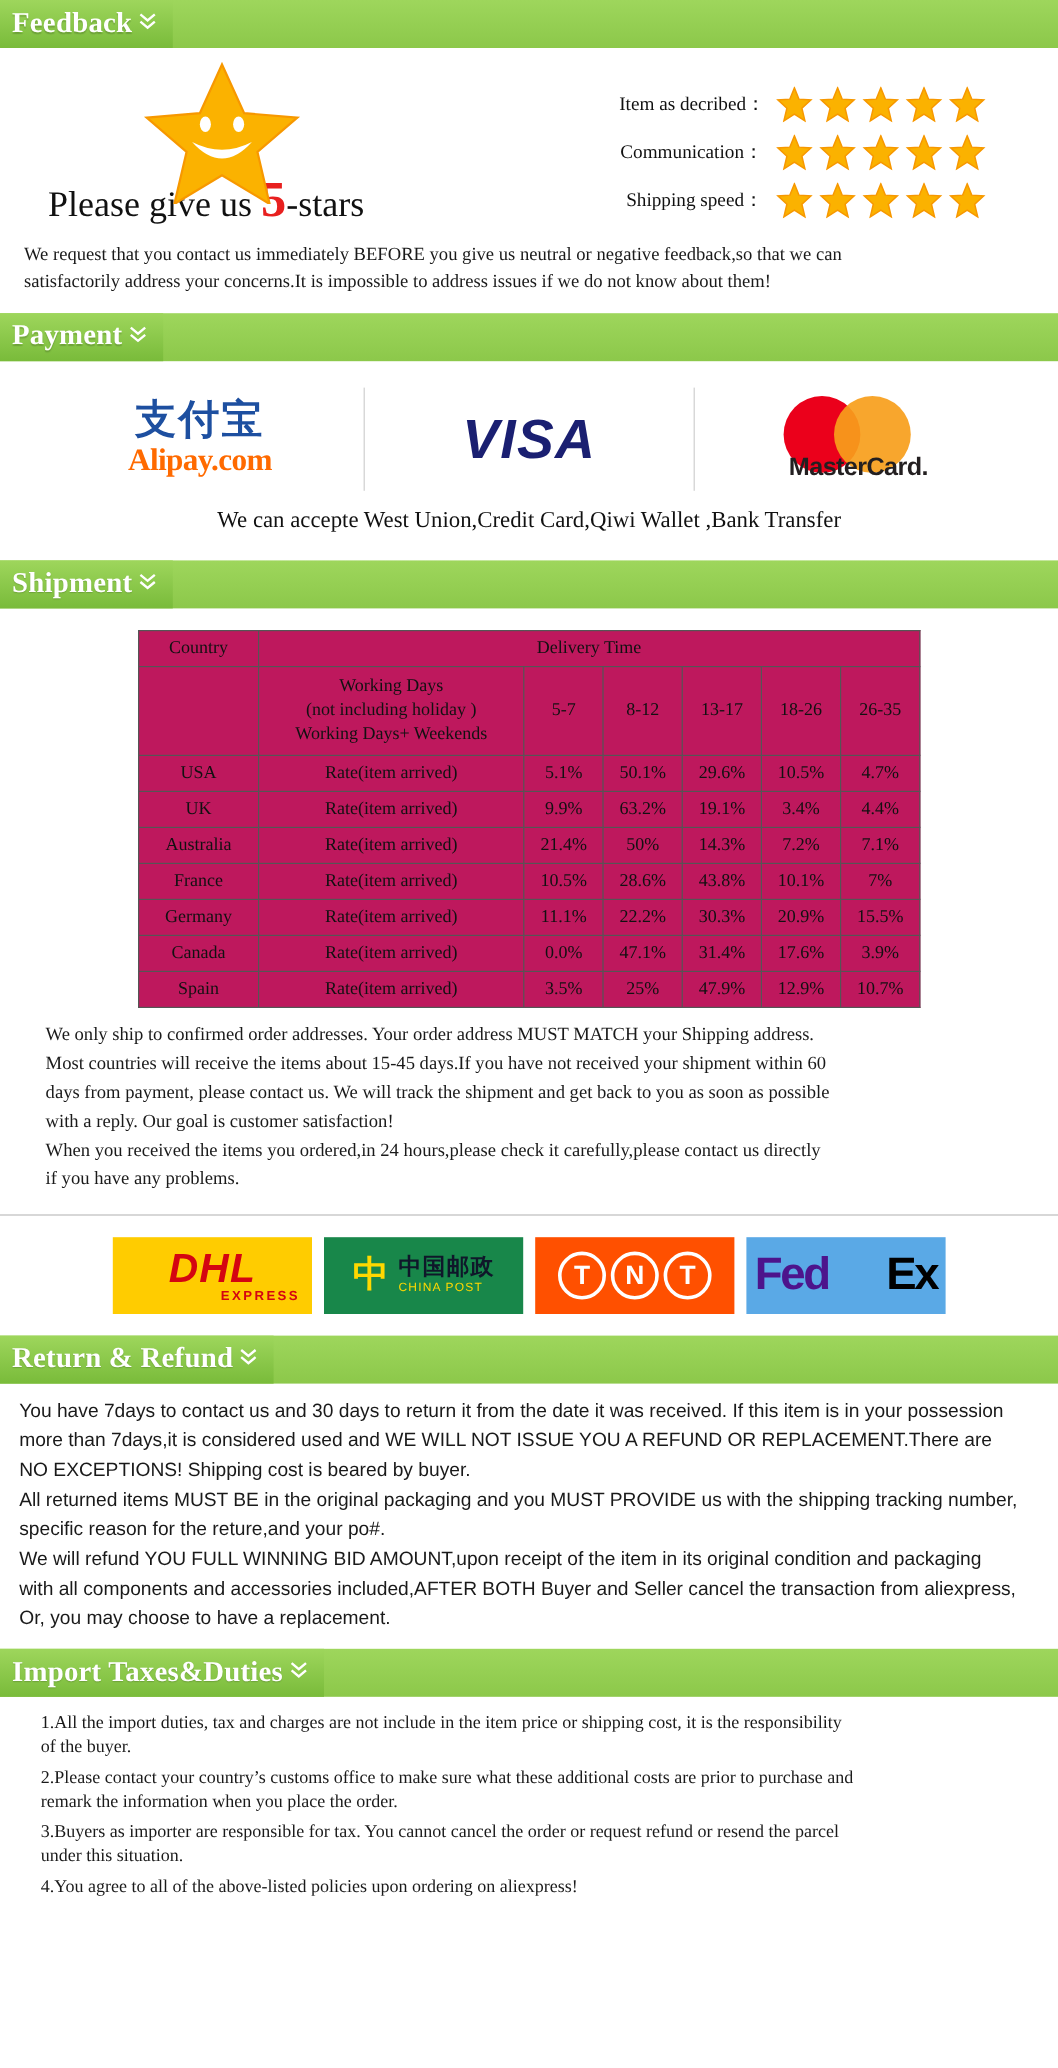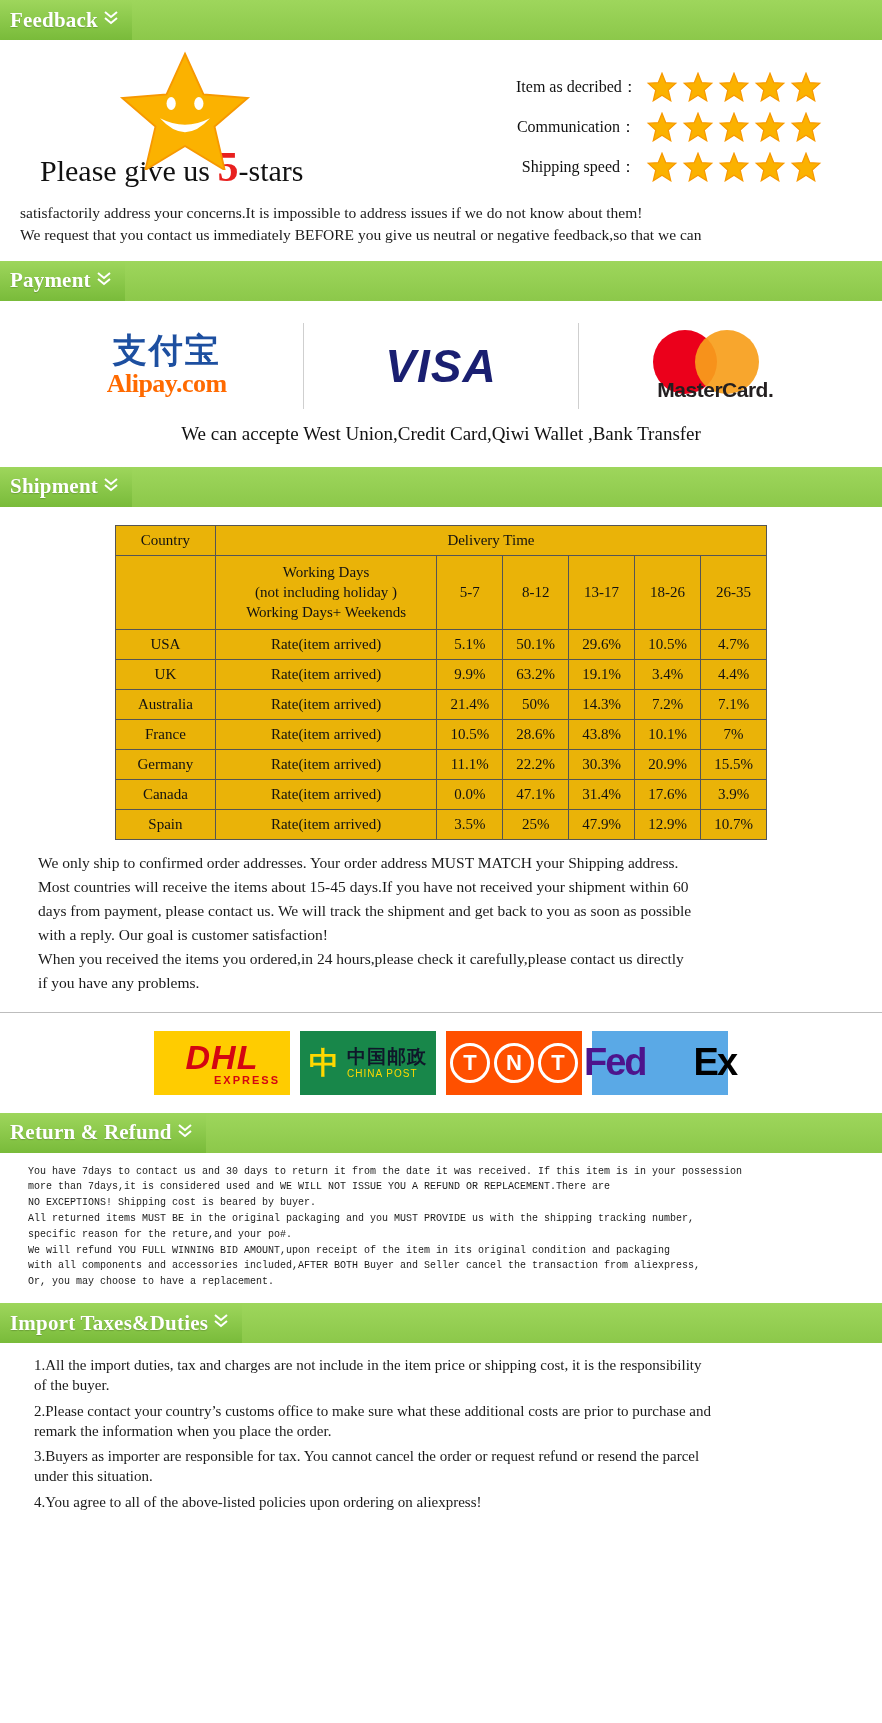--- a/index.html
+++ b/index.html
@@ -29,21 +29,21 @@
     background: #92d050;
     background: linear-gradient(to bottom, #9ed65c 0%, #79bb3a 100%);
     height: 40px;
     display: flex;
     align-items: center;
     padding: 0 14px 0 10px;
     position: relative;
   }
   .bar .tab-label {
     color: #ffffff;
-    font-size: 21px;
+    font-size: 24px;
     font-weight: bold;
     font-family: "Liberation Serif", serif;
     text-shadow: 0 1px 1px rgba(0,0,0,0.18);
     letter-spacing: 0.2px;
     text-align: center;
   }
   .bar .chev {
     margin-left: 6px;
     display: inline-block;
     line-height: 1;
@@ -193,21 +193,21 @@
     padding: 14px 0 16px 0;
     font-family: "Liberation Serif", serif;
   }
 
   
   .ship-body { padding: 18px 0 0 0; }
   table.ship {
     border-collapse: collapse;
     margin: 0 auto;
     width: 652px;
-    background: #eab308;
+    background: #be185d;
   }
   table.ship td, table.ship th {
     border: 1px solid #555;
     font-family: "Liberation Serif", serif;
     font-size: 15px;
     color: #111;
     text-align: center;
     padding: 6px 4px;
     font-weight: normal;
   }
@@ -227,21 +227,21 @@
 
   .hr-full { border: none; border-top: 1px solid #bdbdbd; margin: 6px 0 0 0; }
 
   .carriers {
     display: flex;
     justify-content: center;
     align-items: center;
     gap: 10px;
     padding: 18px 0 18px 0;
   }
-  .carrier { height: 64px; width: 136px; display:flex; align-items:center; justify-content:center; }
+  .carrier { height: 64px; width: 166px; display:flex; align-items:center; justify-content:center; }
   .dhl {
     background: #ffcc00;
     flex-direction: column;
     position: relative;
   }
   .dhl .dhl-t {
     color: #d40511; font-weight: bold; font-size: 34px;
     font-family: "Liberation Sans", sans-serif; font-style: italic;
     letter-spacing: 1px; line-height: 1;
   }
@@ -265,25 +265,25 @@
     display: flex; align-items: center; justify-content: center;
     font-family: "Liberation Sans", sans-serif; font-weight: bold; font-size: 22px;
   }
   .fedex { background: #5aa9e6; gap: 48px; }
   .fedex span { font-family: "Liberation Sans", sans-serif; font-weight: bold; font-size: 38px; letter-spacing: -2px; }
   .fedex .fed { color: #4d148c; }
   .fedex .ex { color: #000000; }
 
   
   .return-body {
-    padding: 12px 26px 12px 28px;
-    font-size: 10px;
+    padding: 12px 26px 12px 16px;
+    font-size: 16px;
     line-height: 1.48;
     color: #1a1a1a;
-    font-family: Liberation Mono, monospace;
+    font-family: Liberation Sans, sans-serif;
   }
   .return-body p { margin: 0 0 1px 0; }
 
   
   .tax-body {
     padding: 12px 24px 18px 34px;
     font-size: 15px;
     line-height: 1.35;
     color: #1a1a1a;
     font-family: "Liberation Serif", serif;
@@ -381,22 +381,22 @@
               </svg>
             <svg width="32" height="30" viewBox="0 0 24 24">
                 <polygon points="12,1 15,8.5 23,9 17,14.5 19,23 12,18.5 5,23 7,14.5 1,9 9,8.5" fill="#fbb200" stroke="#f79800"></polygon>
               </svg>
           </div>
         </div>
       </div>
     </div>
 
     <div class="fb-text">
+      <div>We request that you contact us immediately BEFORE you give us neutral or negative feedback,so that we can</div>
       <div>satisfactorily address your concerns.It is impossible to address issues if we do not know about them!</div>
-      <div>We request that you contact us immediately BEFORE you give us neutral or negative feedback,so that we can</div>
     </div>
   </div>
 
   <div class="bar">
     <div class="tab">
       <span class="tab-label">Payment</span>
       <span class="chev">
         <svg width="14" height="18" viewBox="0 0 14 18">
           <path d="M1 2 L7 7 L13 2" stroke="#ffffff" stroke-width="2" fill="none"></path>
           <path d="M1 8 L7 13 L13 8" stroke="#ffffff" stroke-width="2" fill="none"></path>

